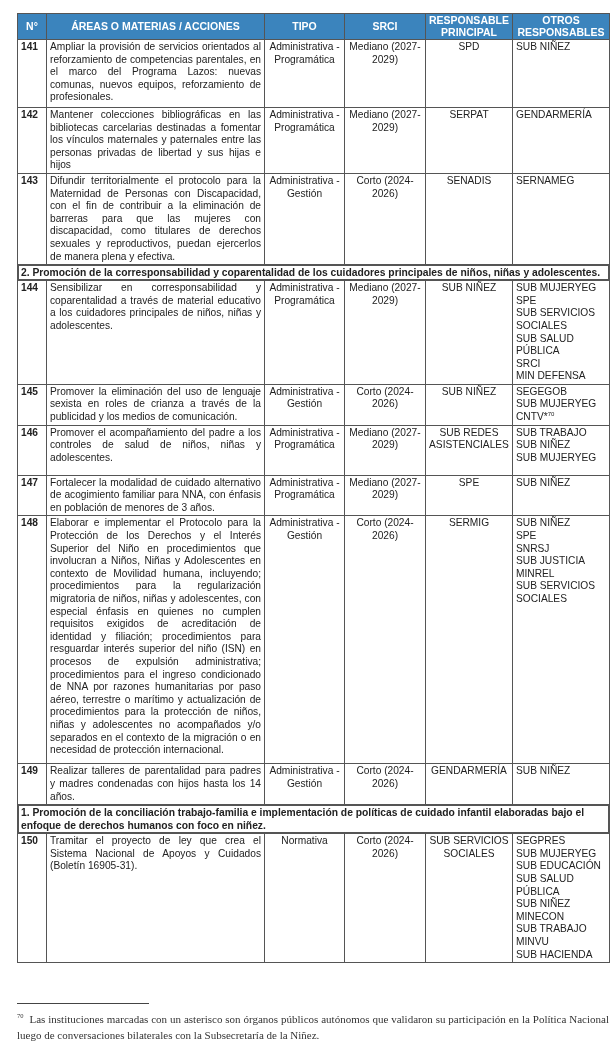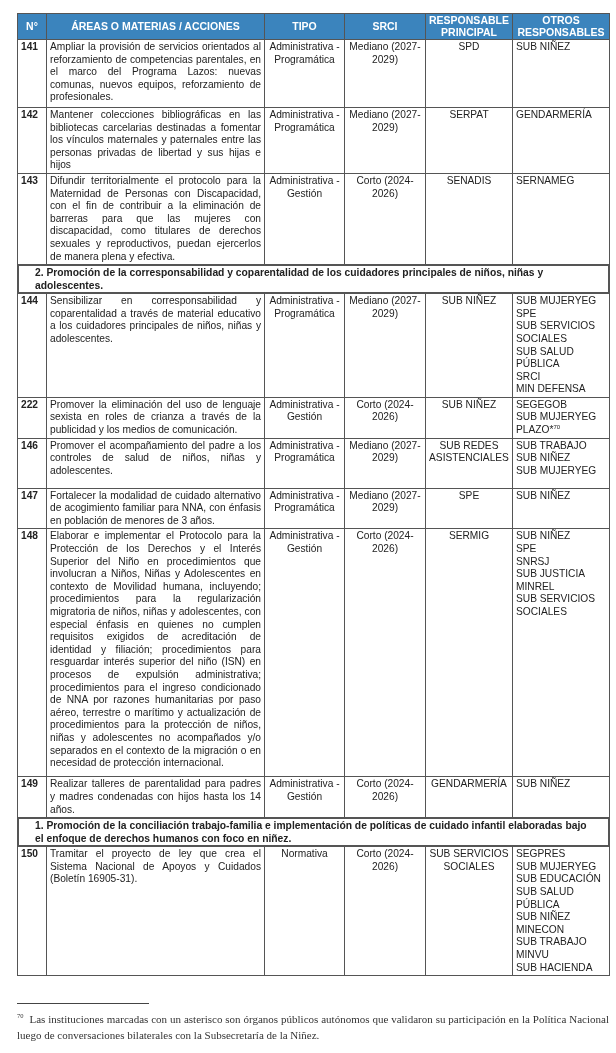--- a/index.html
+++ b/index.html
@@ -23,21 +23,21 @@
     background: #3b84bd; color: #ffffff; font-weight: bold;
     text-align: center; vertical-align: middle; height: 25px;
     font-size: 10.5px; line-height: 11.5px; padding: 0 2px;
   }
   td.num { font-weight: bold; text-align: left; padding-left: 4px; }
   td.area { text-align: justify; }
   td.tipo, td.plazo, td.resp { text-align: center; }
   td.otros { text-align: left; padding-left: 3px; }
   tr.section td {
     font-weight: bold; font-size: 10.3px; line-height: 13px;
-    padding: 1px 17px; border: 1px solid #555;
+    padding: 1px 3px; border: 1px solid #555;
     box-shadow: inset 0 0 0 1px #555;
   }
   .otros-line { display: block; white-space: nowrap; }
   sup.fn { font-size: 6px; vertical-align: super; line-height: 0; }
   .fn-rule { position: absolute; left: 17px; top: 1003px; width: 132px; height: 1px; background: #444; }
   .footnote {
     position: absolute; left: 17px; top: 1008px; width: 592px;
     font-family: "Liberation Serif", serif; font-size: 11px; line-height: 16px;
     color: #333; text-align: justify;
   }
@@ -116,29 +116,29 @@
         <span class="otros-line">SUB SERVICIOS</span>
         <span class="otros-line">SOCIALES</span>
         <span class="otros-line">SUB SALUD</span>
         <span class="otros-line">PÚBLICA</span>
         <span class="otros-line">SRCI</span>
         <span class="otros-line">MIN DEFENSA</span>
       </td>
     </tr>
 
     <tr style="height:40px">
-      <td class="num">222</td>
+      <td class="num">145</td>
       <td class="area">Promover la eliminación del uso de lenguaje sexista en roles de crianza a través de la publicidad y los medios de comunicación.</td>
       <td class="tipo">Administrativa - Gestión</td>
       <td class="plazo">Corto (2024-2026)</td>
       <td class="resp">SUB NIÑEZ</td>
       <td class="otros">
         <span class="otros-line">SEGEGOB</span>
         <span class="otros-line">SUB MUJERYEG</span>
-        <span class="otros-line"><span>PLAZO*</span><sup class="fn">70</sup></span>
+        <span class="otros-line"><span>CNTV*</span><sup class="fn">70</sup></span>
       </td>
     </tr>
 
     <tr style="height:50px">
       <td class="num">146</td>
       <td class="area">Promover el acompañamiento del padre a los controles de salud de niños, niñas y adolescentes.</td>
       <td class="tipo">Administrativa - Programática</td>
       <td class="plazo">Mediano (2027-2029)</td>
       <td class="resp">SUB REDES ASISTENCIALES</td>
       <td class="otros">

